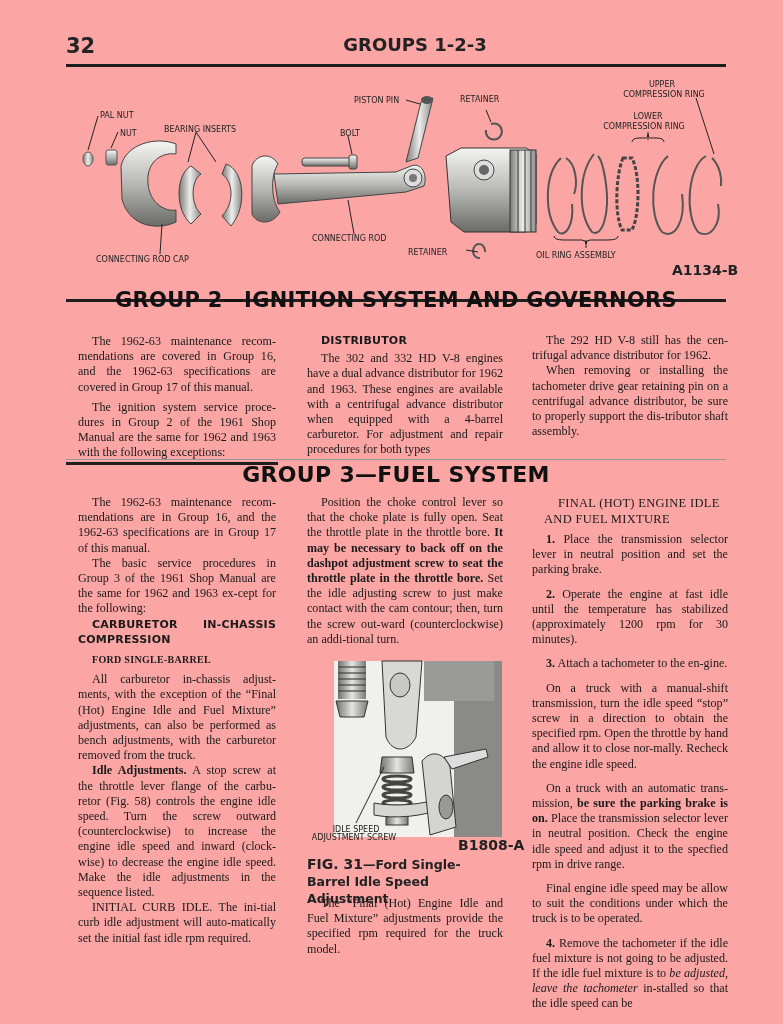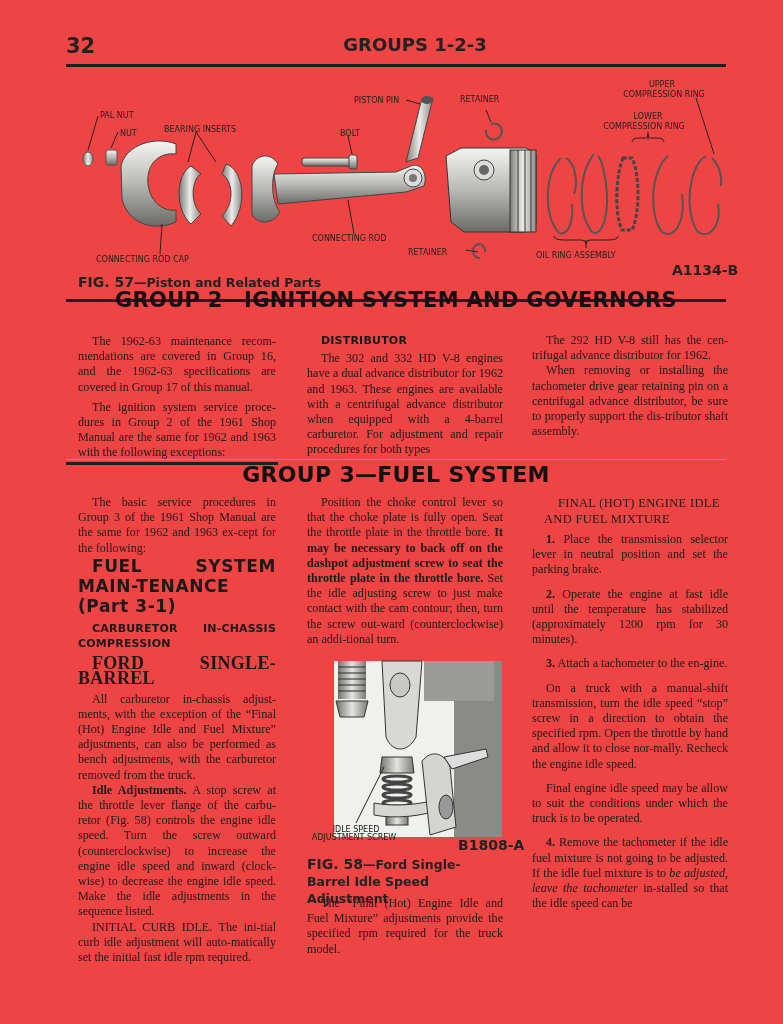--- a/index.html
+++ b/index.html
@@ -1,34 +1,34 @@
 <!DOCTYPE html>
 <html><head>
 <meta charset="utf-8">
 <style>
   html, body { margin:0; padding:0; }
   body { width:783px; height:1024px; background:#ffffff; position:relative; overflow:hidden; font-family:"Liberation Serif", serif; color:#1a1a1a; }
-  .page { position:absolute; left:0; top:0; width:783px; height:1024px; background:#ef4444; }
+  .page { position:absolute; left:0; top:0; width:783px; height:1024px; background:#fca5a5; }
   .hdr-num { position:absolute; left:66px; top:34px; font-family:"DejaVu Sans", sans-serif; font-weight:bold; font-size:21px; color:#222; }
   .hdr-title { position:absolute; left:330px; top:34px; width:170px; text-align:center; font-family:"DejaVu Sans", sans-serif; font-weight:bold; font-size:18px; color:#222; }
   .rule { position:absolute; left:66px; width:660px; background:#1e1e1e; }
   .fig57 { position:absolute; left:66px; top:74px; width:662px; height:196px; }
   .fig57 svg { width:100%; height:100%; }
   .lbl { font-family:"DejaVu Sans", sans-serif; font-size:8px; fill:#222; }
   .fig-cap { position:absolute; font-family:"DejaVu Sans", sans-serif; font-weight:bold; font-size:12.5px; color:#222; }
   .fig-cap .num { font-size:14px; }
   .fig-id { position:absolute; font-family:"DejaVu Sans", sans-serif; font-weight:bold; font-size:14px; color:#222; }
   .grp-title { position:absolute; left:66px; width:660px; text-align:center; font-family:"DejaVu Sans", sans-serif; font-weight:bold; color:#111; letter-spacing:0.3px; }
   .col { position:absolute; font-size:12.1px; line-height:15.2px; text-align:justify; hyphens:manual; }
   .col p { margin:0 0 5px 0; text-indent:14px; }
   .col p.ni { text-indent:0; }
   .col p.tight { margin-bottom:0; }
   .h-sans { font-family:"DejaVu Sans", sans-serif; font-weight:bold; font-size:11px; margin:0; text-indent:0; letter-spacing:0.2px; }
   .h-big { font-family:"DejaVu Sans", sans-serif; font-weight:bold; font-size:17px; line-height:20px; margin:5px 0 2px 0; letter-spacing:0.6px; }
-  .h-serif { font-weight:bold; font-size:18px; margin:0; letter-spacing:0.3px; }
+  .h-serif { font-weight:bold; font-size:10px; margin:0; letter-spacing:0.3px; }
   .h-caps { font-size:12.5px; letter-spacing:0.3px; text-align:left; text-indent:0; margin:0 0 12px 0; line-height:16px; }
   .fig58 { position:absolute; left:304px; top:657px; width:218px; height:190px; }
   .fig58 svg { width:100%; height:100%; }
   b { font-weight:bold; }
   i { font-style:italic; }
 </style>
 </head>
 <body>
 
 <div class="page">
@@ -145,23 +145,20 @@
       <text class="lbl" x="598" y="23" text-anchor="middle">COMPRESSION RING</text>
       <text class="lbl" x="582" y="45" text-anchor="middle">LOWER</text>
       <text class="lbl" x="578" y="55" text-anchor="middle">COMPRESSION RING</text>
       <text class="lbl" x="30" y="188">CONNECTING ROD CAP</text>
       <text class="lbl" x="246" y="167">CONNECTING ROD</text>
       <text class="lbl" x="342" y="181">RETAINER</text>
       <text class="lbl" x="470" y="184">OIL RING ASSEMBLY</text>
     </svg>
   </div>
   <div class="fig-id" style="left:672px;top:262px;">A1134-B</div>
-  <div class="fig-cap" style="left:78px;top:274px;">
-    <span class="num">FIG. 57</span><span>—Piston and Related Parts</span>
-  </div>
   <div class="rule" style="top:299px;height:3px;"></div>
 
   <div class="grp-title" style="top:288px;font-size:21px;">GROUP 2—IGNITION SYSTEM AND GOVERNORS</div>
 
   <div class="col" style="left:78px;top:334px;width:198px;">
     <p>The 1962-63 maintenance recom-mendations are covered in Group 16, and the 1962-63 specifications are covered in Group 17 of this manual.</p>
     <p>The ignition system service proce-dures in Group 2 of the 1961 Shop Manual are the same for 1962 and 1963 with the following exceptions:</p>
   </div>
   <div class="col" style="left:307px;top:333px;width:196px;">
     <p class="h-sans" style="margin-bottom:3px;">DISTRIBUTOR</p>
@@ -170,22 +167,22 @@
   <div class="col" style="left:532px;top:333px;width:196px;">
     <p class="tight">The 292 HD V-8 still has the cen-trifugal advance distributor for 1962.</p>
     <p class="tight">When removing or installing the tachometer drive gear retaining pin on a centrifugal advance distributor, be sure to properly support the dis-tributor shaft assembly.</p>
   </div>
   <div class="rule" style="top:459px;height:1px;background:#999;"></div>
 
   <div class="grp-title" style="top:462px;font-size:22px;text-align:center;">GROUP 3—FUEL SYSTEM</div>
   <div class="rule" style="top:462px;left:66px;width:212px;height:3px;"></div>
 
   <div class="col" style="left:78px;top:495px;width:198px;">
+    <p class="tight">The 1962-63 maintenance recom-mendations are in Group 16, and the 1962-63 specifications are in Group 17 of this manual.</p>
     <p class="tight">The basic service procedures in Group 3 of the 1961 Shop Manual are the same for 1962 and 1963 ex-cept for the following:</p>
-    <p class="h-big">FUEL SYSTEM MAIN-TENANCE (Part 3-1)</p>
     <p class="h-sans">CARBURETOR IN-CHASSIS COMPRESSION</p>
     <p class="h-serif">FORD SINGLE-BARREL</p>
     <p class="tight">All carburetor in-chassis adjust-ments, with the exception of the “Final (Hot) Engine Idle and Fuel Mixture” adjustments, can also be performed as bench adjustments, with the carburetor removed from the truck.</p>
     <p class="tight"><b>Idle Adjustments.</b><span> A stop screw at the throttle lever flange of the carbu-retor (Fig. 58) controls the engine idle speed. Turn the screw outward (counterclockwise) to increase the engine idle speed and inward (clock-wise) to decrease the engine idle speed. Make the idle adjustments in the sequence listed.</span></p>
     <p>INITIAL CURB IDLE. The ini-tial curb idle adjustment will auto-matically set the initial fast idle rpm required.</p>
   </div>
 
   <div class="col" style="left:307px;top:495px;width:196px;">
     <p><span>Position the choke control lever so that the choke plate is fully open. Seat the throttle plate in the throttle bore. </span><b>It may be necessary to back off on the dashpot adjustment screw to seat the throttle plate in the throttle bore.</b><span> Set the idle adjusting screw to just make contact with the cam contour; then, turn the screw out-ward (counterclockwise) an addi-tional turn.</span></p>
   </div>
@@ -233,29 +230,30 @@
         <path d="M140,100 L182,92 L184,100 L148,112 Z" fill="#ddd" stroke="#333"></path>
         <ellipse cx="142" cy="150" rx="7" ry="12" fill="#999" stroke="#333"></ellipse>
       </g>
       <line x1="52" y1="166" x2="80" y2="110" stroke="#222" stroke-width="1"></line>
       <text class="lbl" x="52" y="175" text-anchor="middle">IDLE SPEED</text>
       <text class="lbl" x="50" y="183" text-anchor="middle">ADJUSTMENT SCREW</text>
     </svg>
   </div>
   <div class="fig-id" style="left:458px;top:837px;">B1808-A</div>
   <div class="fig-cap" style="left:307px;top:856px;width:196px;line-height:17px;">
-    <span class="num">FIG. 58</span><span>—Ford Single-Barrel Idle Speed Adjustment</span>
+    <span class="num">FIG. 31</span><span>—Ford Single-Barrel Idle Speed Adjustment</span>
   </div>
   <div class="col" style="left:307px;top:896px;width:196px;">
     <p>The “Final (Hot) Engine Idle and Fuel Mixture” adjustments provide the specified rpm required for the truck model.</p>
   </div>
 
   <div class="col" style="left:532px;top:495px;width:196px;">
     <p class="h-caps" style="padding-left:12px;">FINAL (HOT) ENGINE IDLE AND FUEL MIXTURE</p>
     <p style="margin-bottom:9px;"><b>1.</b><span> Place the transmission selector lever in neutral position and set the parking brake.</span></p>
     <p style="margin-bottom:9px;"><b>2.</b><span> Operate the engine at fast idle until the temperature has stabilized (approximately 1200 rpm for 30 minutes).</span></p>
     <p style="margin-bottom:9px;"><b>3.</b><span> Attach a tachometer to the en-gine.</span></p>
     <p style="margin-bottom:9px;">On a truck with a manual-shift transmission, turn the idle speed “stop” screw in a direction to obtain the specified rpm. Open the throttle by hand and allow it to close nor-mally. Recheck the engine idle speed.</p>
+    <p style="margin-bottom:9px;"><span>On a truck with an automatic trans-mission, </span><b>be sure the parking brake is on.</b><span> Place the transmission selector lever in neutral position. Check the engine idle speed and adjust it to the specfied rpm in drive range.</span></p>
     <p style="margin-bottom:9px;">Final engine idle speed may be allow to suit the conditions under which the truck is to be operated.</p>
     <p><b>4.</b><span> Remove the tachometer if the idle fuel mixture is not going to be adjusted. If the idle fuel mixture is to </span><i>be adjusted, leave the tachometer</i><span> in-stalled so that the idle speed can be</span></p>
   </div>
 
 </div>
 
 </body></html>

